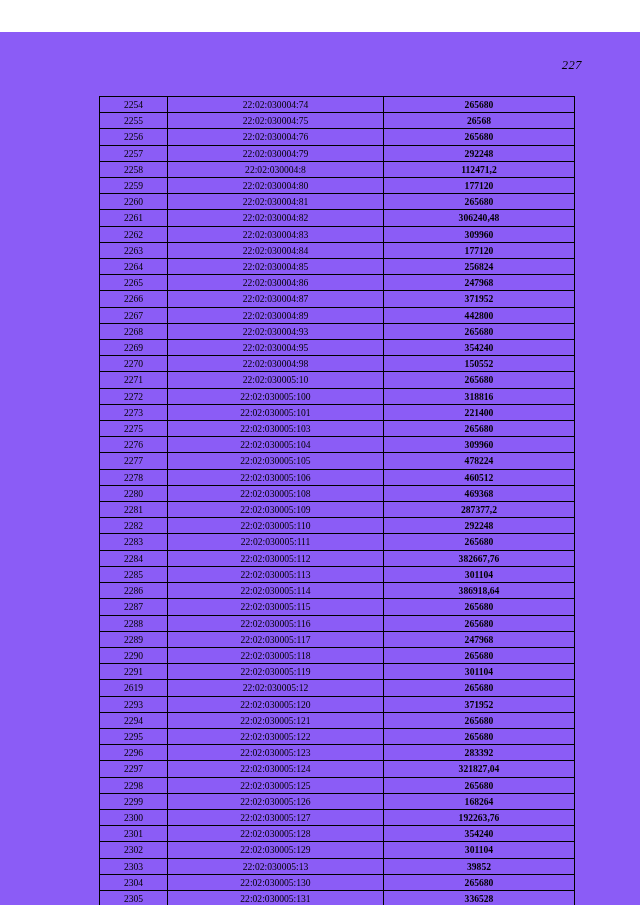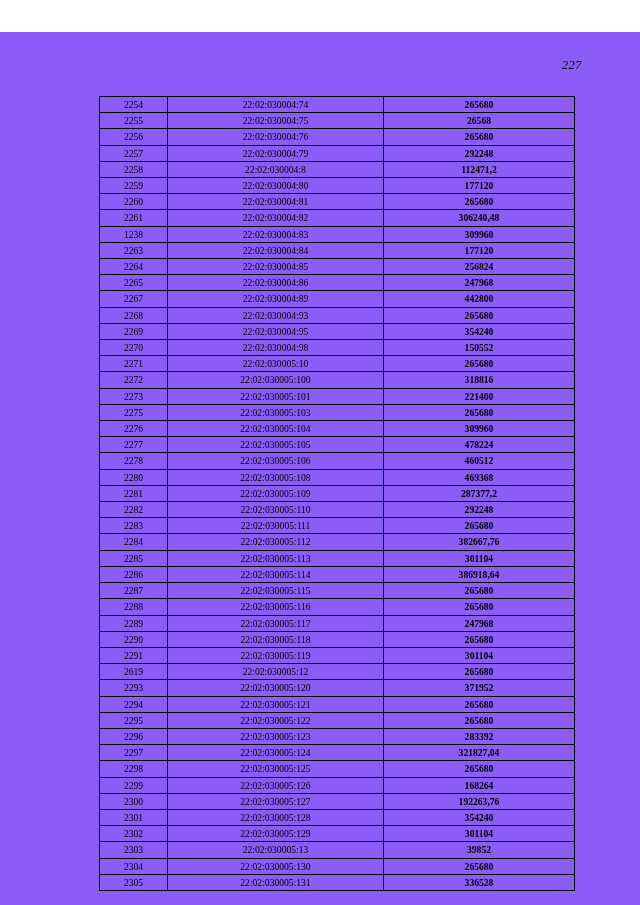--- a/index.html
+++ b/index.html
@@ -104,40 +104,45 @@
             <td class="col-num">2260</td>
             <td class="col-cad">22:02:030004:81</td>
             <td class="col-val">265680</td>
           </tr>
           <tr>
             <td class="col-num">2261</td>
             <td class="col-cad">22:02:030004:82</td>
             <td class="col-val">306240,48</td>
           </tr>
           <tr>
-            <td class="col-num">1238</td>
+            <td class="col-num">2262</td>
             <td class="col-cad">22:02:030004:83</td>
             <td class="col-val">309960</td>
           </tr>
           <tr>
             <td class="col-num">2263</td>
             <td class="col-cad">22:02:030004:84</td>
             <td class="col-val">177120</td>
           </tr>
           <tr>
             <td class="col-num">2264</td>
             <td class="col-cad">22:02:030004:85</td>
             <td class="col-val">256824</td>
           </tr>
           <tr>
             <td class="col-num">2265</td>
             <td class="col-cad">22:02:030004:86</td>
             <td class="col-val">247968</td>
           </tr>
           <tr>
+            <td class="col-num">2266</td>
+            <td class="col-cad">22:02:030004:87</td>
+            <td class="col-val">371952</td>
+          </tr>
+          <tr>
             <td class="col-num">2267</td>
             <td class="col-cad">22:02:030004:89</td>
             <td class="col-val">442800</td>
           </tr>
           <tr>
             <td class="col-num">2268</td>
             <td class="col-cad">22:02:030004:93</td>
             <td class="col-val">265680</td>
           </tr>
           <tr>

